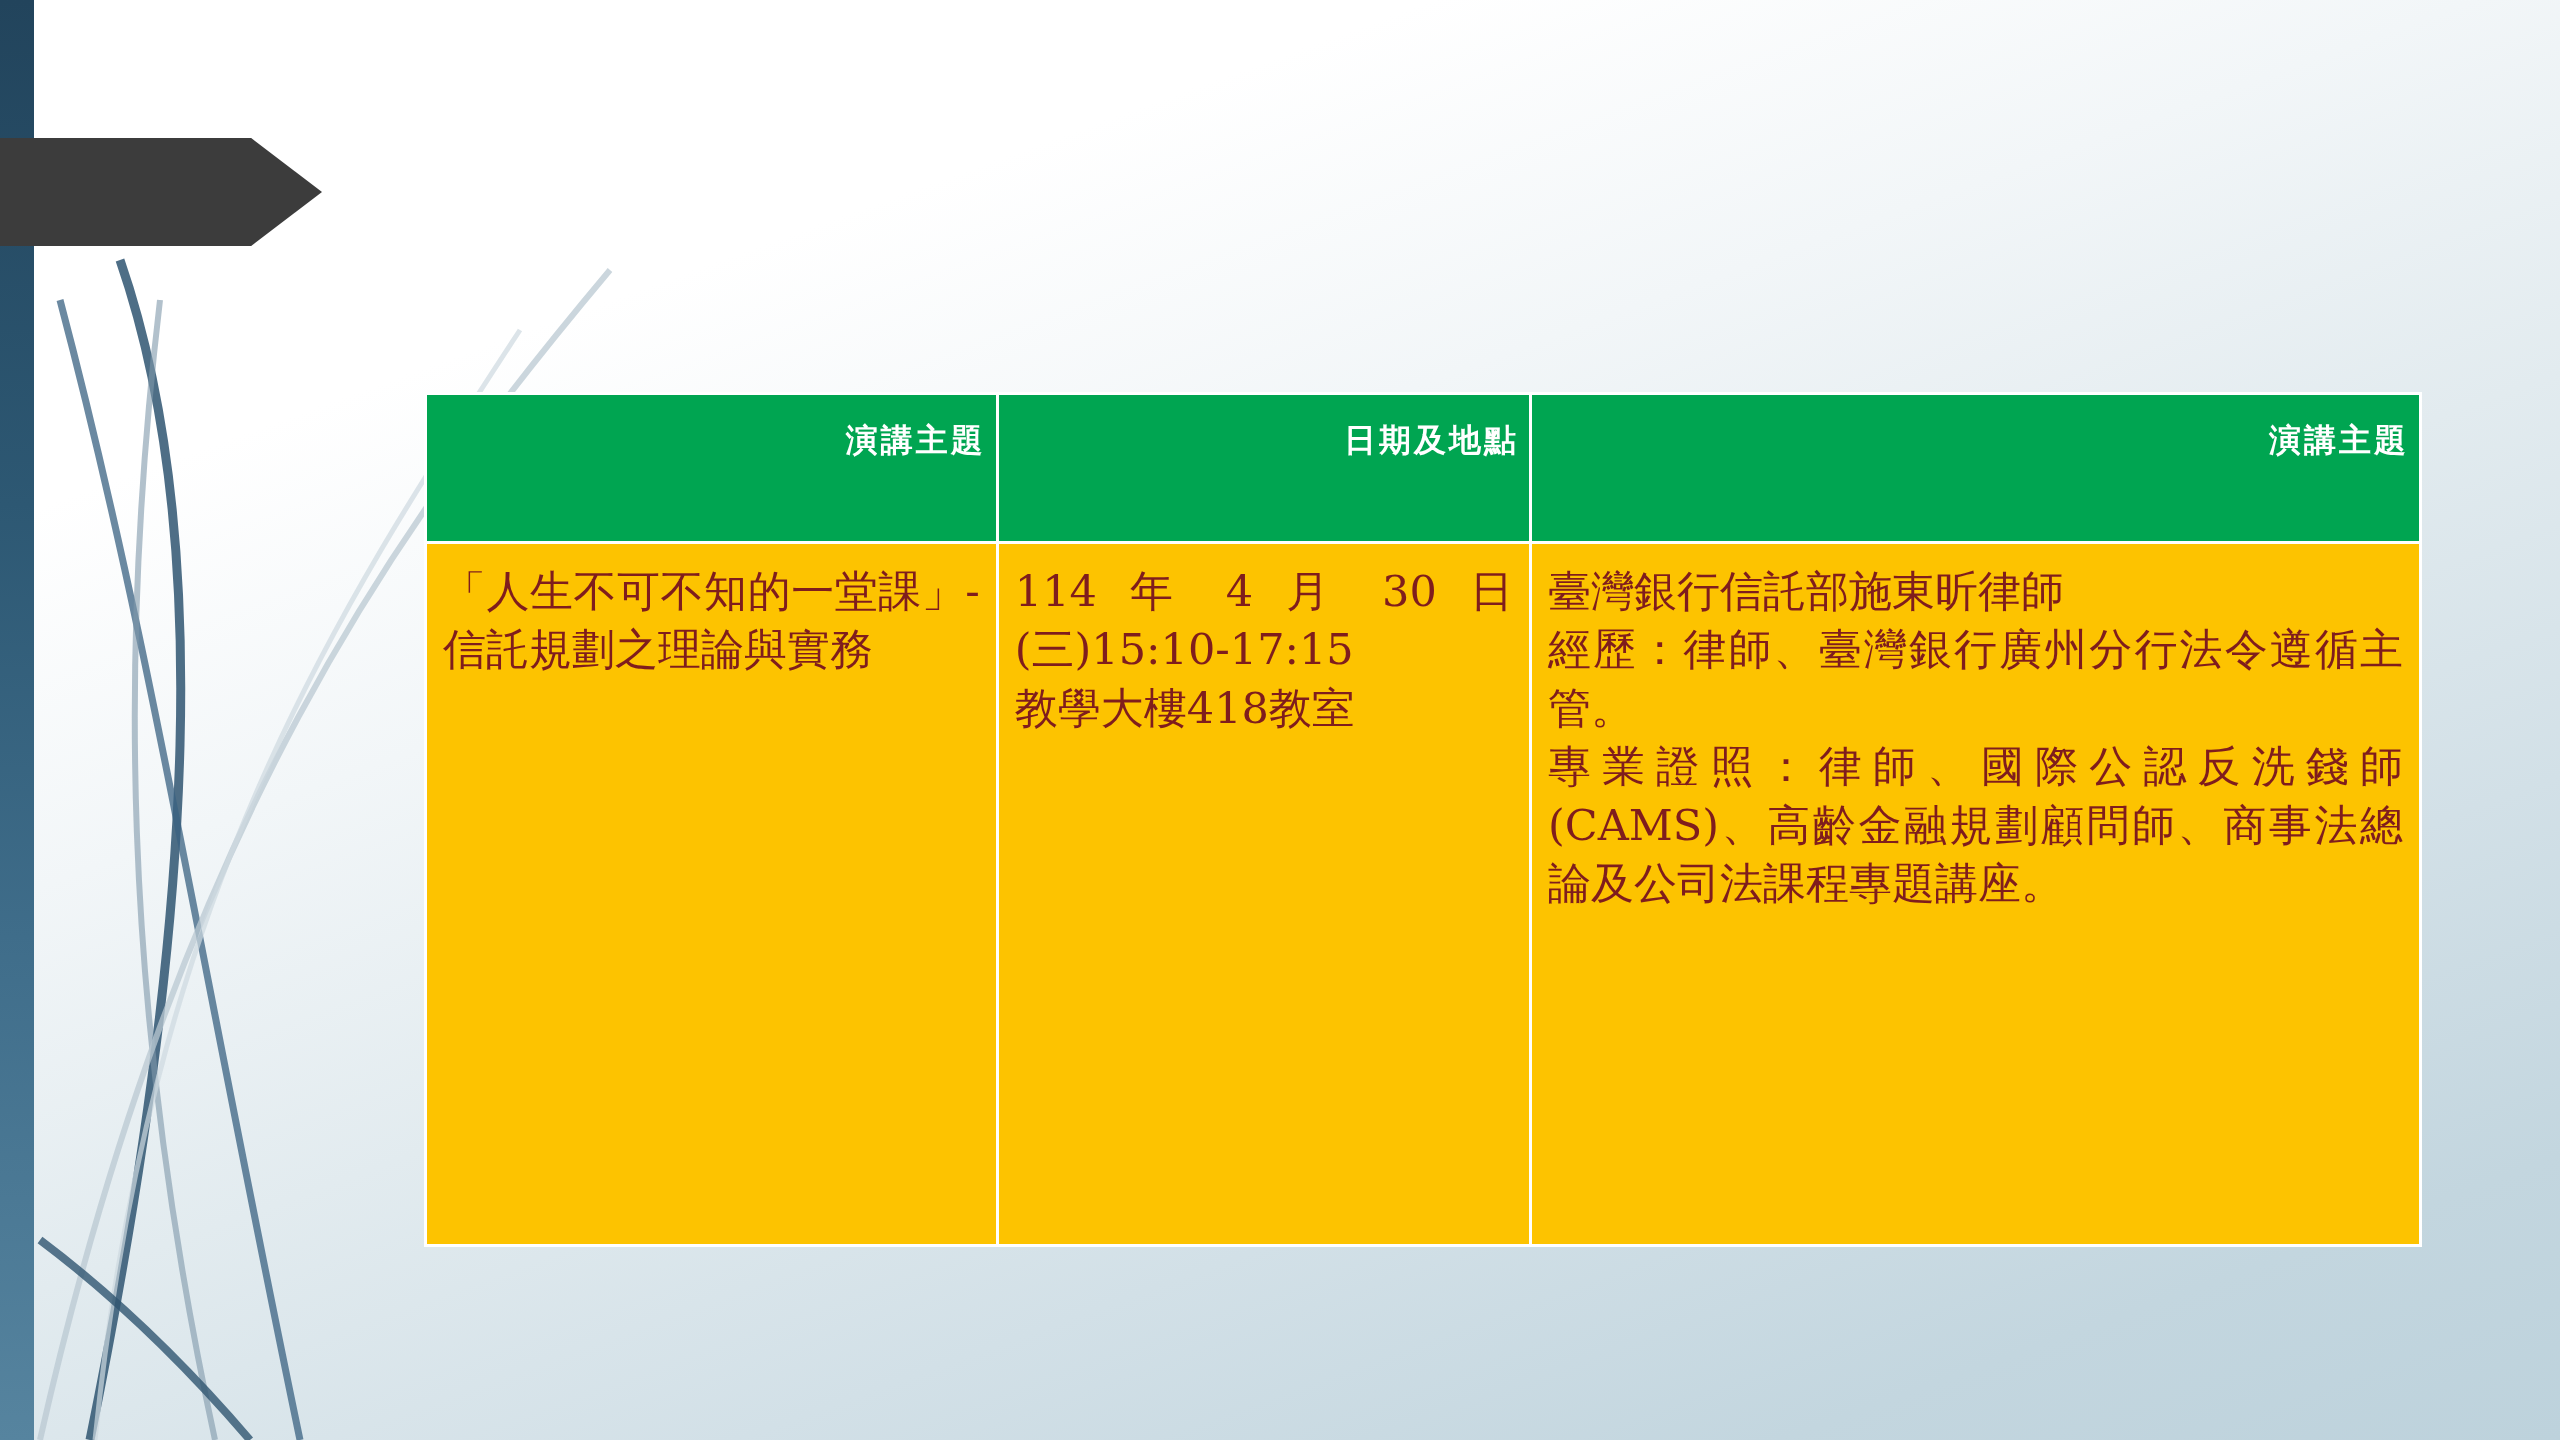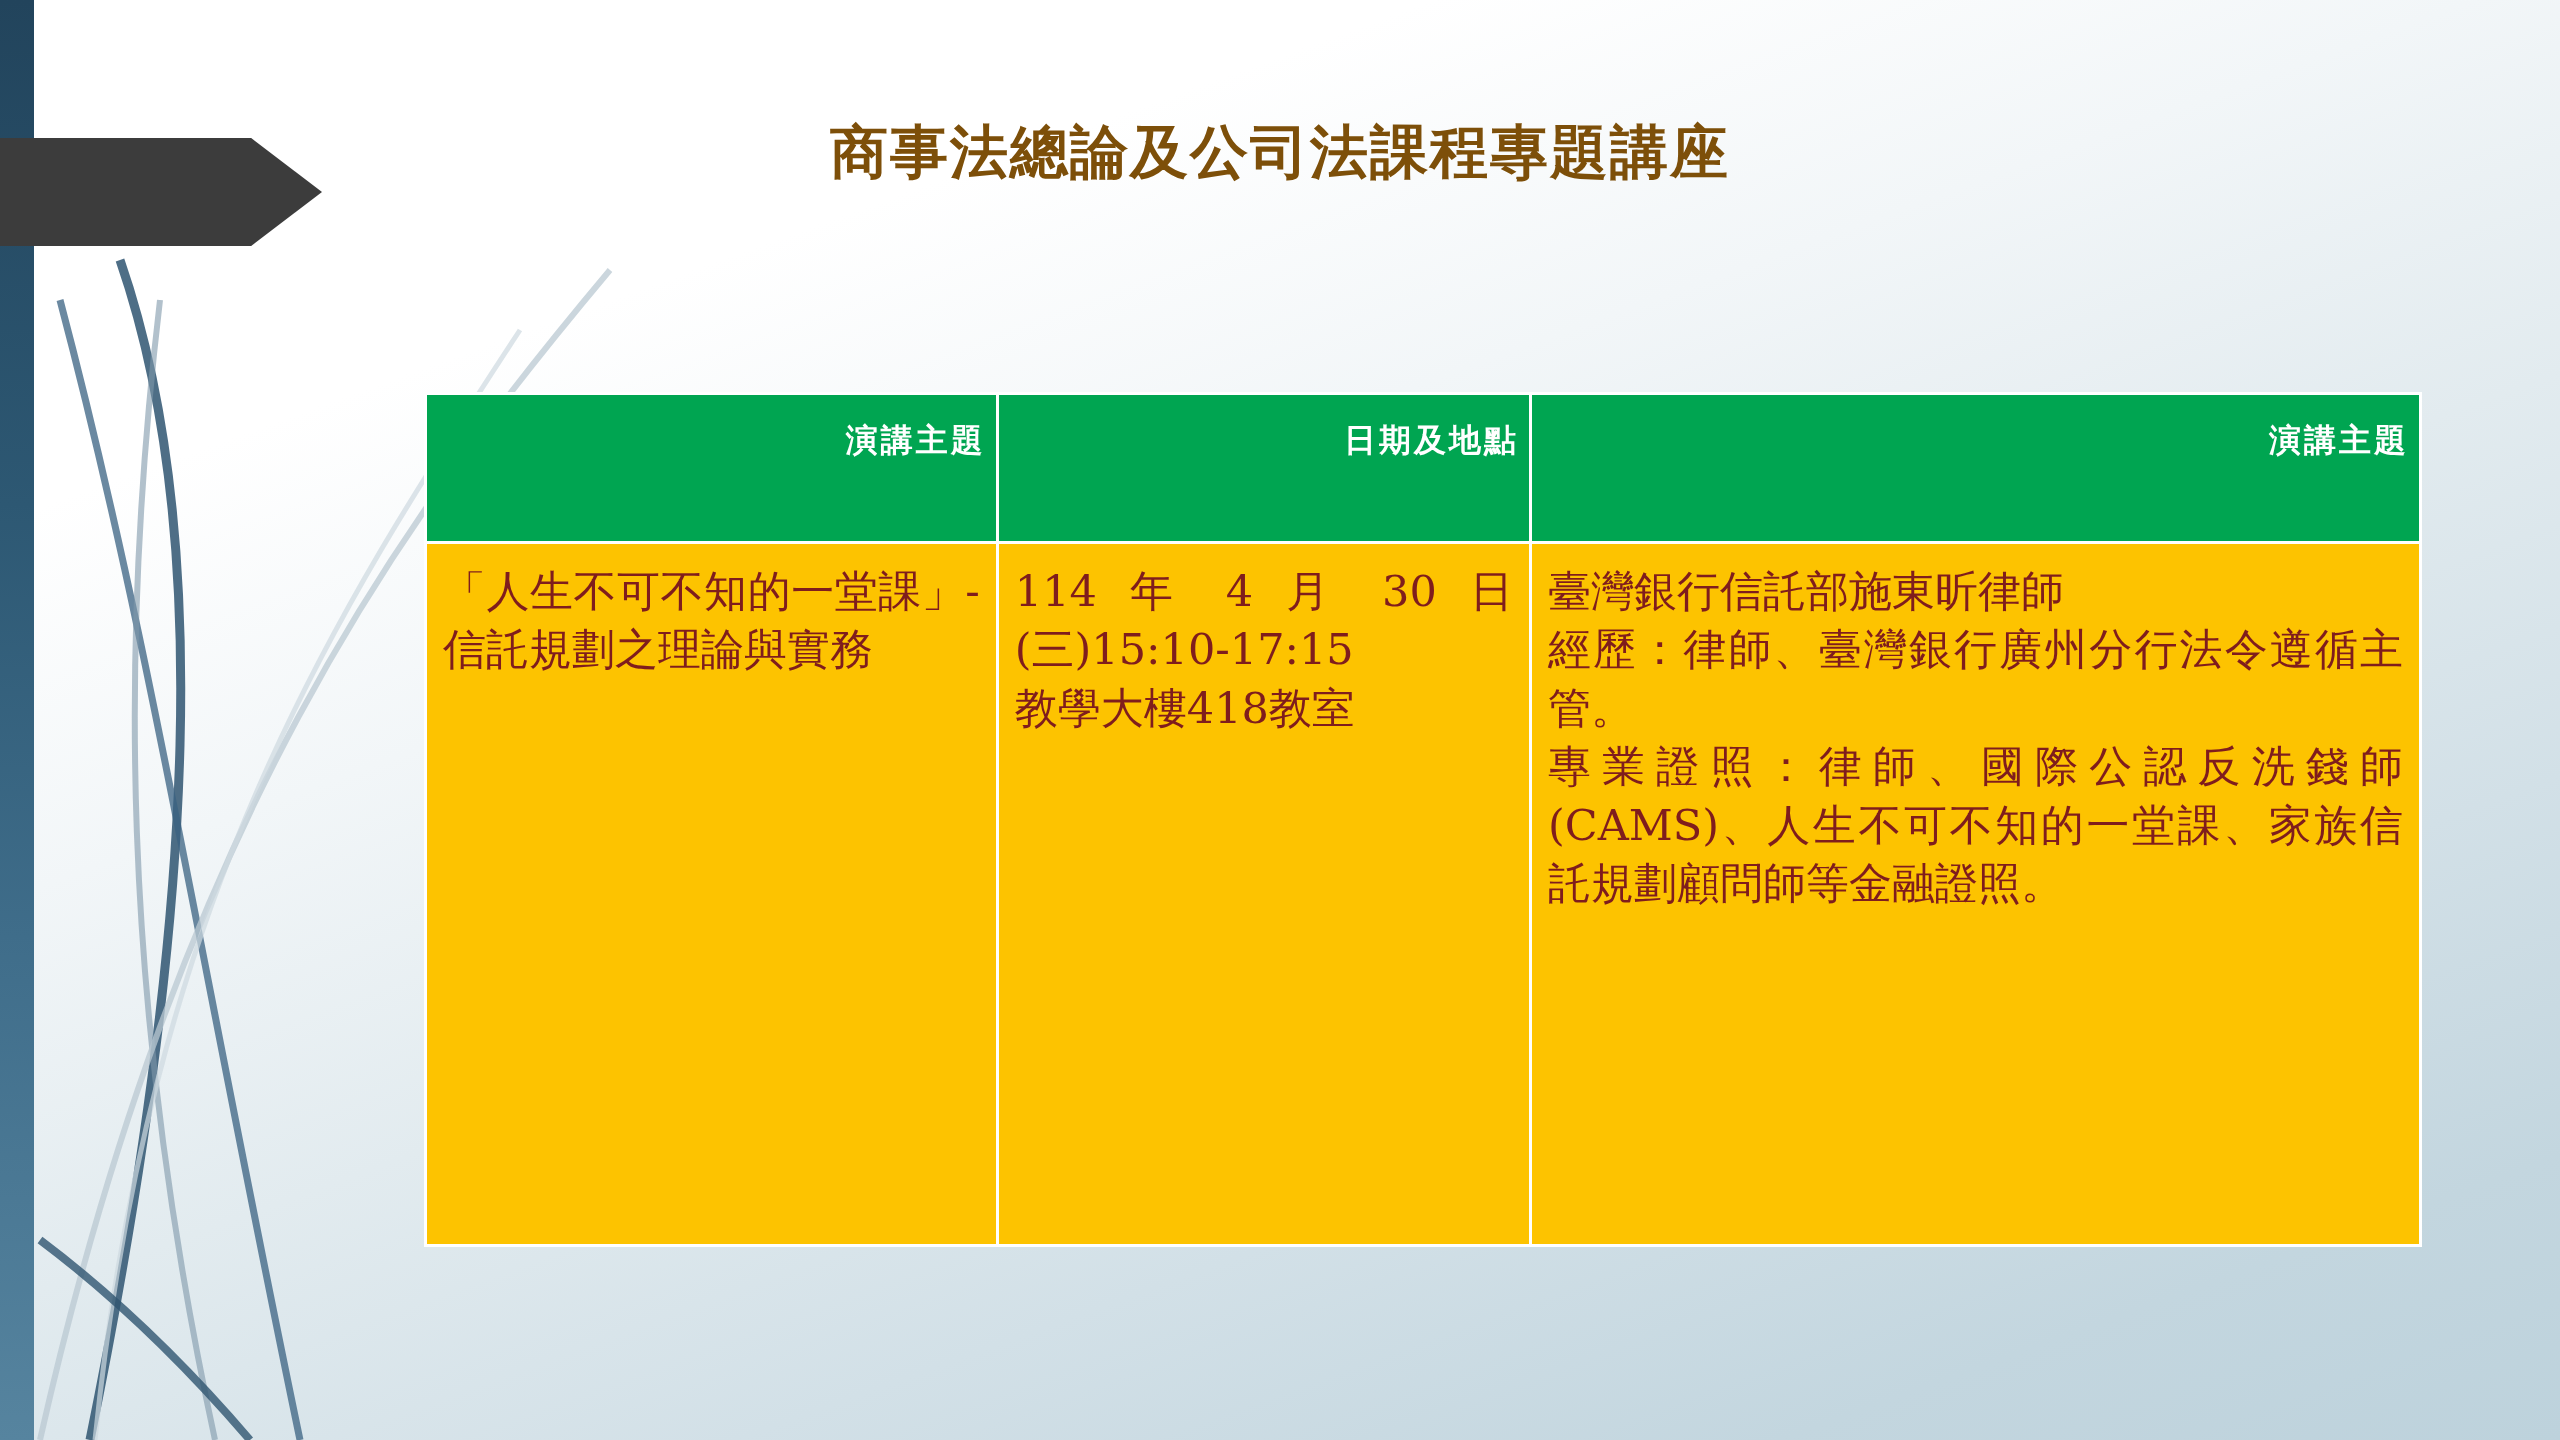--- a/index.html
+++ b/index.html
@@ -136,21 +136,20 @@
   <svg class="stems" viewBox="0 0 700 1440" preserveAspectRatio="none" xmlns="http://www.w3.org/2000/svg">
     <path d="M120 260 C 210 520, 200 900, 90 1440" stroke="#2f5571" stroke-width="9" fill="none" opacity="0.85"></path>
     <path d="M60 300 C 150 640, 200 960, 300 1440" stroke="#3a6181" stroke-width="7" fill="none" opacity="0.75"></path>
     <path d="M160 300 C 120 640, 120 1000, 215 1440" stroke="#7e98aa" stroke-width="6" fill="none" opacity="0.6"></path>
     <path d="M610 270 C 400 520, 180 820, 40 1440" stroke="#b9c8d2" stroke-width="6" fill="none" opacity="0.75"></path>
     <path d="M520 330 C 330 620, 150 900, 95 1440" stroke="#cdd8df" stroke-width="5" fill="none" opacity="0.7"></path>
     <path d="M40 1240 C 120 1300, 190 1370, 250 1440" stroke="#2f5571" stroke-width="8" fill="none" opacity="0.8"></path>
   </svg>
 
   <div class="title-block">
-    <div class="title-line">商事法總論及公司法課程專題講座</div>
   </div>
 
   <div class="table-wrap">
     <table class="info">
       <thead>
         <tr>
           <th class="col-topic">演講主題</th>
           <th class="col-when">日期及地點</th>
           <th class="col-who">演講主題</th>
         </tr>
@@ -158,20 +157,20 @@
       <tbody>
         <tr class="body-row">
           <td class="col-topic">「人生不可不知的一堂課」-信託規劃之理論與實務</td>
           <td class="col-when">
             <span class="cell-line">114 年 4 月 30 日(三)15:10-17:15</span>
             <span class="cell-line">教學大樓418教室</span>
           </td>
           <td class="col-who">
             <span class="cell-line">臺灣銀行信託部施東昕律師</span>
             <span class="cell-line">經歷：律師、臺灣銀行廣州分行法令遵循主管。</span>
-            <span class="cell-line">專業證照：律師、國際公認反洗錢師(CAMS)、人生不可不知的一堂課、家族信託規劃顧問師等金融證照。</span>
+            <span class="cell-line">專業證照：律師、國際公認反洗錢師(CAMS)、高齡金融規劃顧問師、商事法總論及公司法課程專題講座。</span>
           </td>
         </tr>
       </tbody>
     </table>
   </div>
 
 </div>
 
 </body></html>

